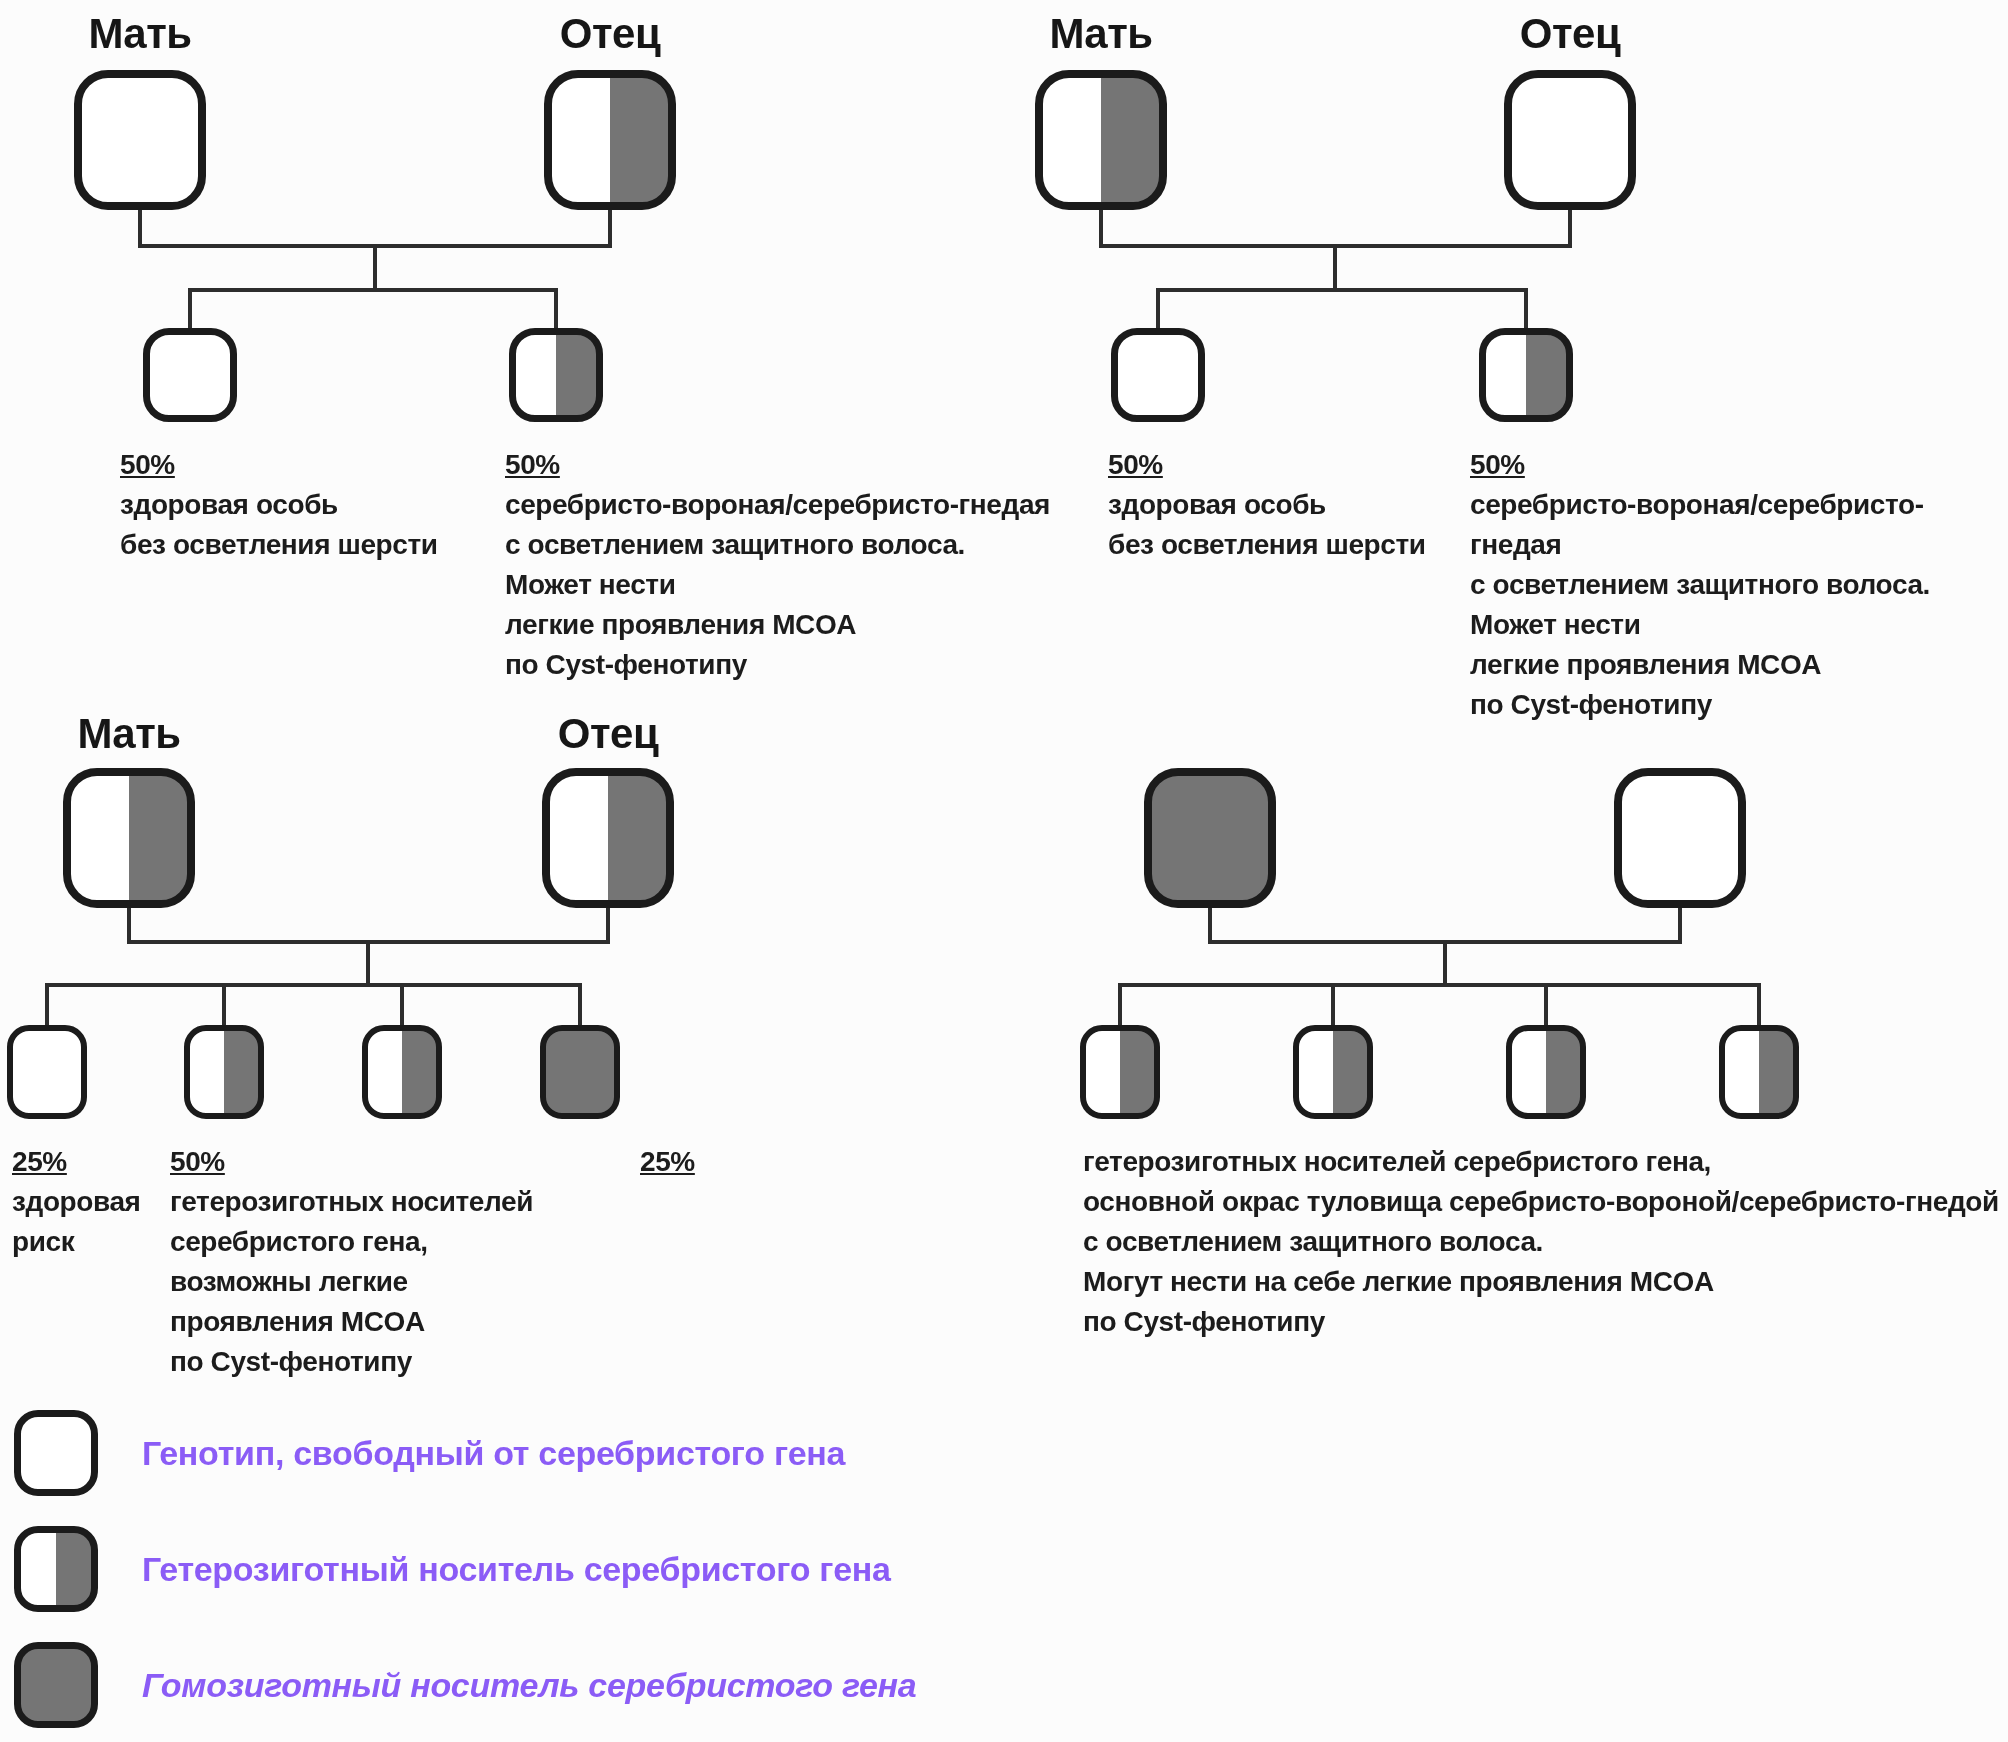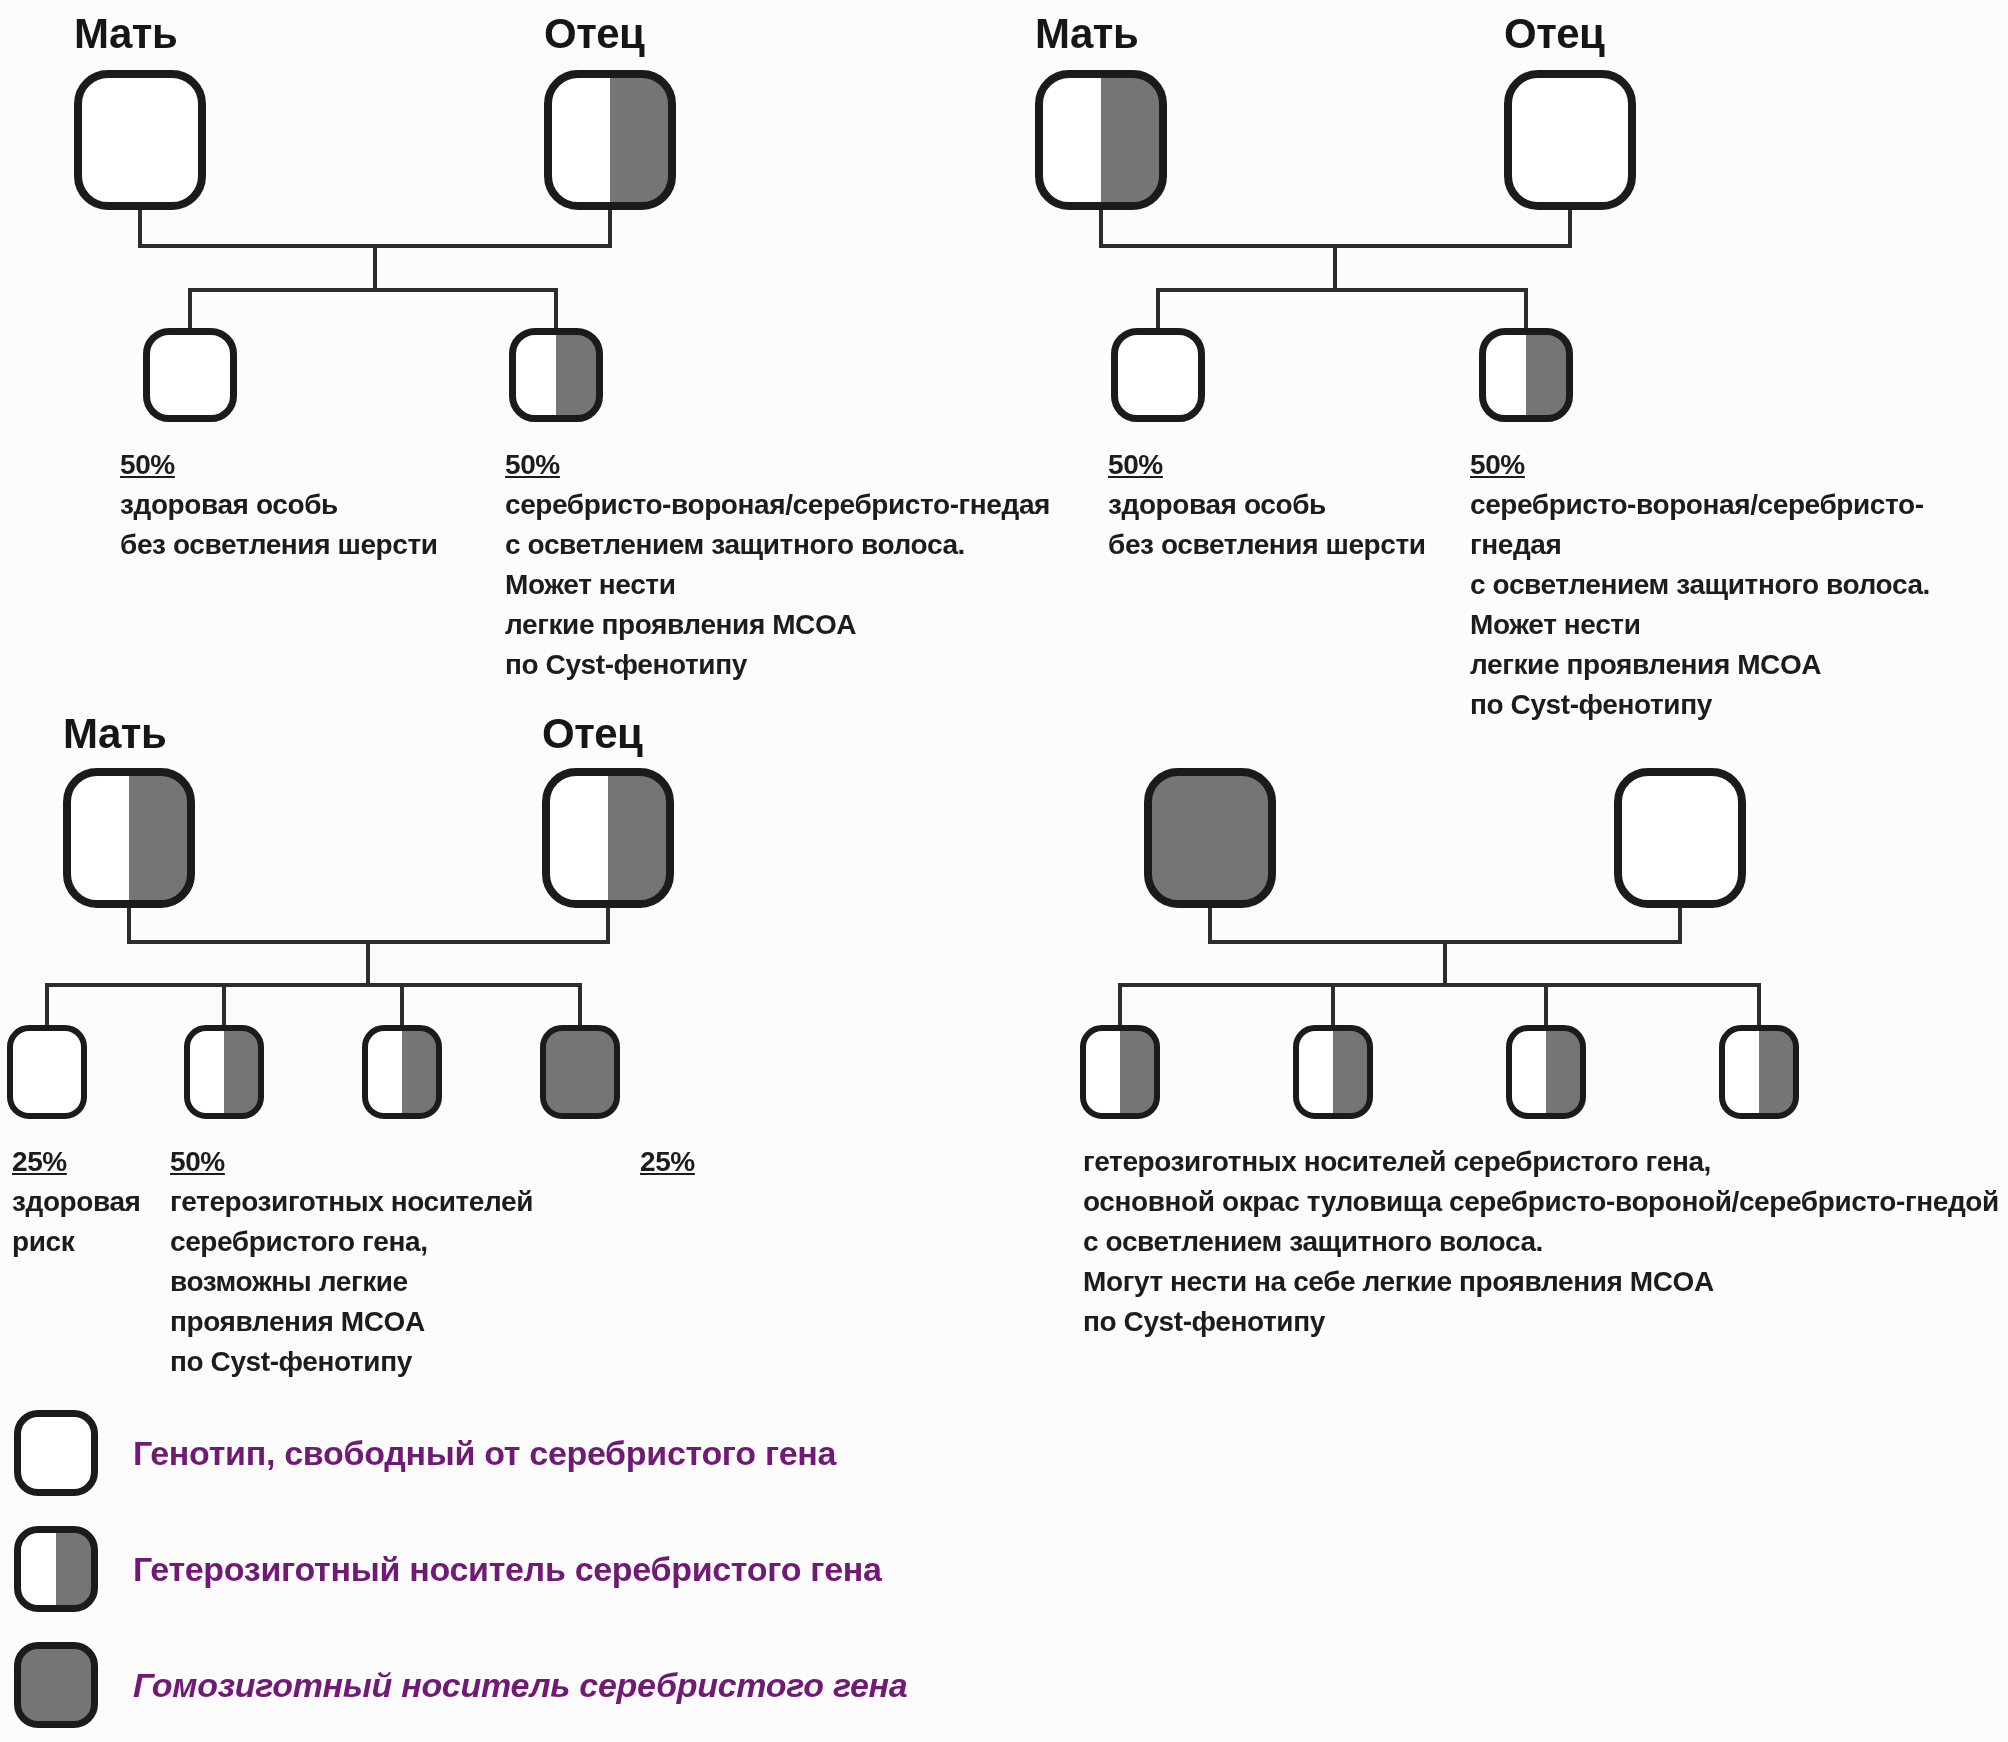--- a/index.html
+++ b/index.html
@@ -17,30 +17,30 @@
   .node{position:absolute;box-sizing:border-box;border:8px solid #1b1b1b;background:#fff;}
   .node.parent{width:132px;height:140px;border-radius:34px;}
   .node.child{width:94px;height:94px;border-radius:26px;border-width:7px;}
   .node.child.small{width:80px;height:94px;border-radius:22px;border-width:6px;}
   .node.legend-sq{width:84px;height:86px;border-radius:24px;border-width:7px;}
   .node[data-genotype="clear"]{background:#ffffff;}
   .node[data-genotype="hetero"]{background:linear-gradient(90deg,#ffffff 0 50%,#757575 50% 100%);}
   .node[data-genotype="homo"]{background:#757575;}
 
   .parent-label{
-    position:absolute;width:132px;text-align:left;
+    position:absolute;width:132px;text-align:center;
     font-size:42px;font-weight:bold;color:#161616;letter-spacing:-0.5px;
   }
   .outcome{position:absolute;font-size:28px;font-weight:bold;line-height:40px;letter-spacing:-0.4px;}
   .outcome .pct{white-space:nowrap;text-decoration:underline;}
   .outcome .desc{white-space:pre-line;}
 
   .legend-label{
-    position:absolute;left:133px;height:86px;display:flex;align-items:center;
-    font-size:34px;font-weight:bold;letter-spacing:-0.3px;color:#701a75;white-space:nowrap;
+    position:absolute;left:142px;height:86px;display:flex;align-items:center;
+    font-size:34px;font-weight:bold;letter-spacing:-0.3px;color:#8b5cf6;white-space:nowrap;
   }
 </style>
 </head>
 <body>
 
 <div class="canvas">
 
   <svg class="connectors" width="2008" height="1742" aria-hidden="true">
     <path d="M140,208 V246 H610 V208 M375,246 V290 M190,330 V290 H556 V330"></path>
     <path d="M1101,208 V246 H1570 V208 M1335,246 V290 M1158,330 V290 H1526 V330"></path>

